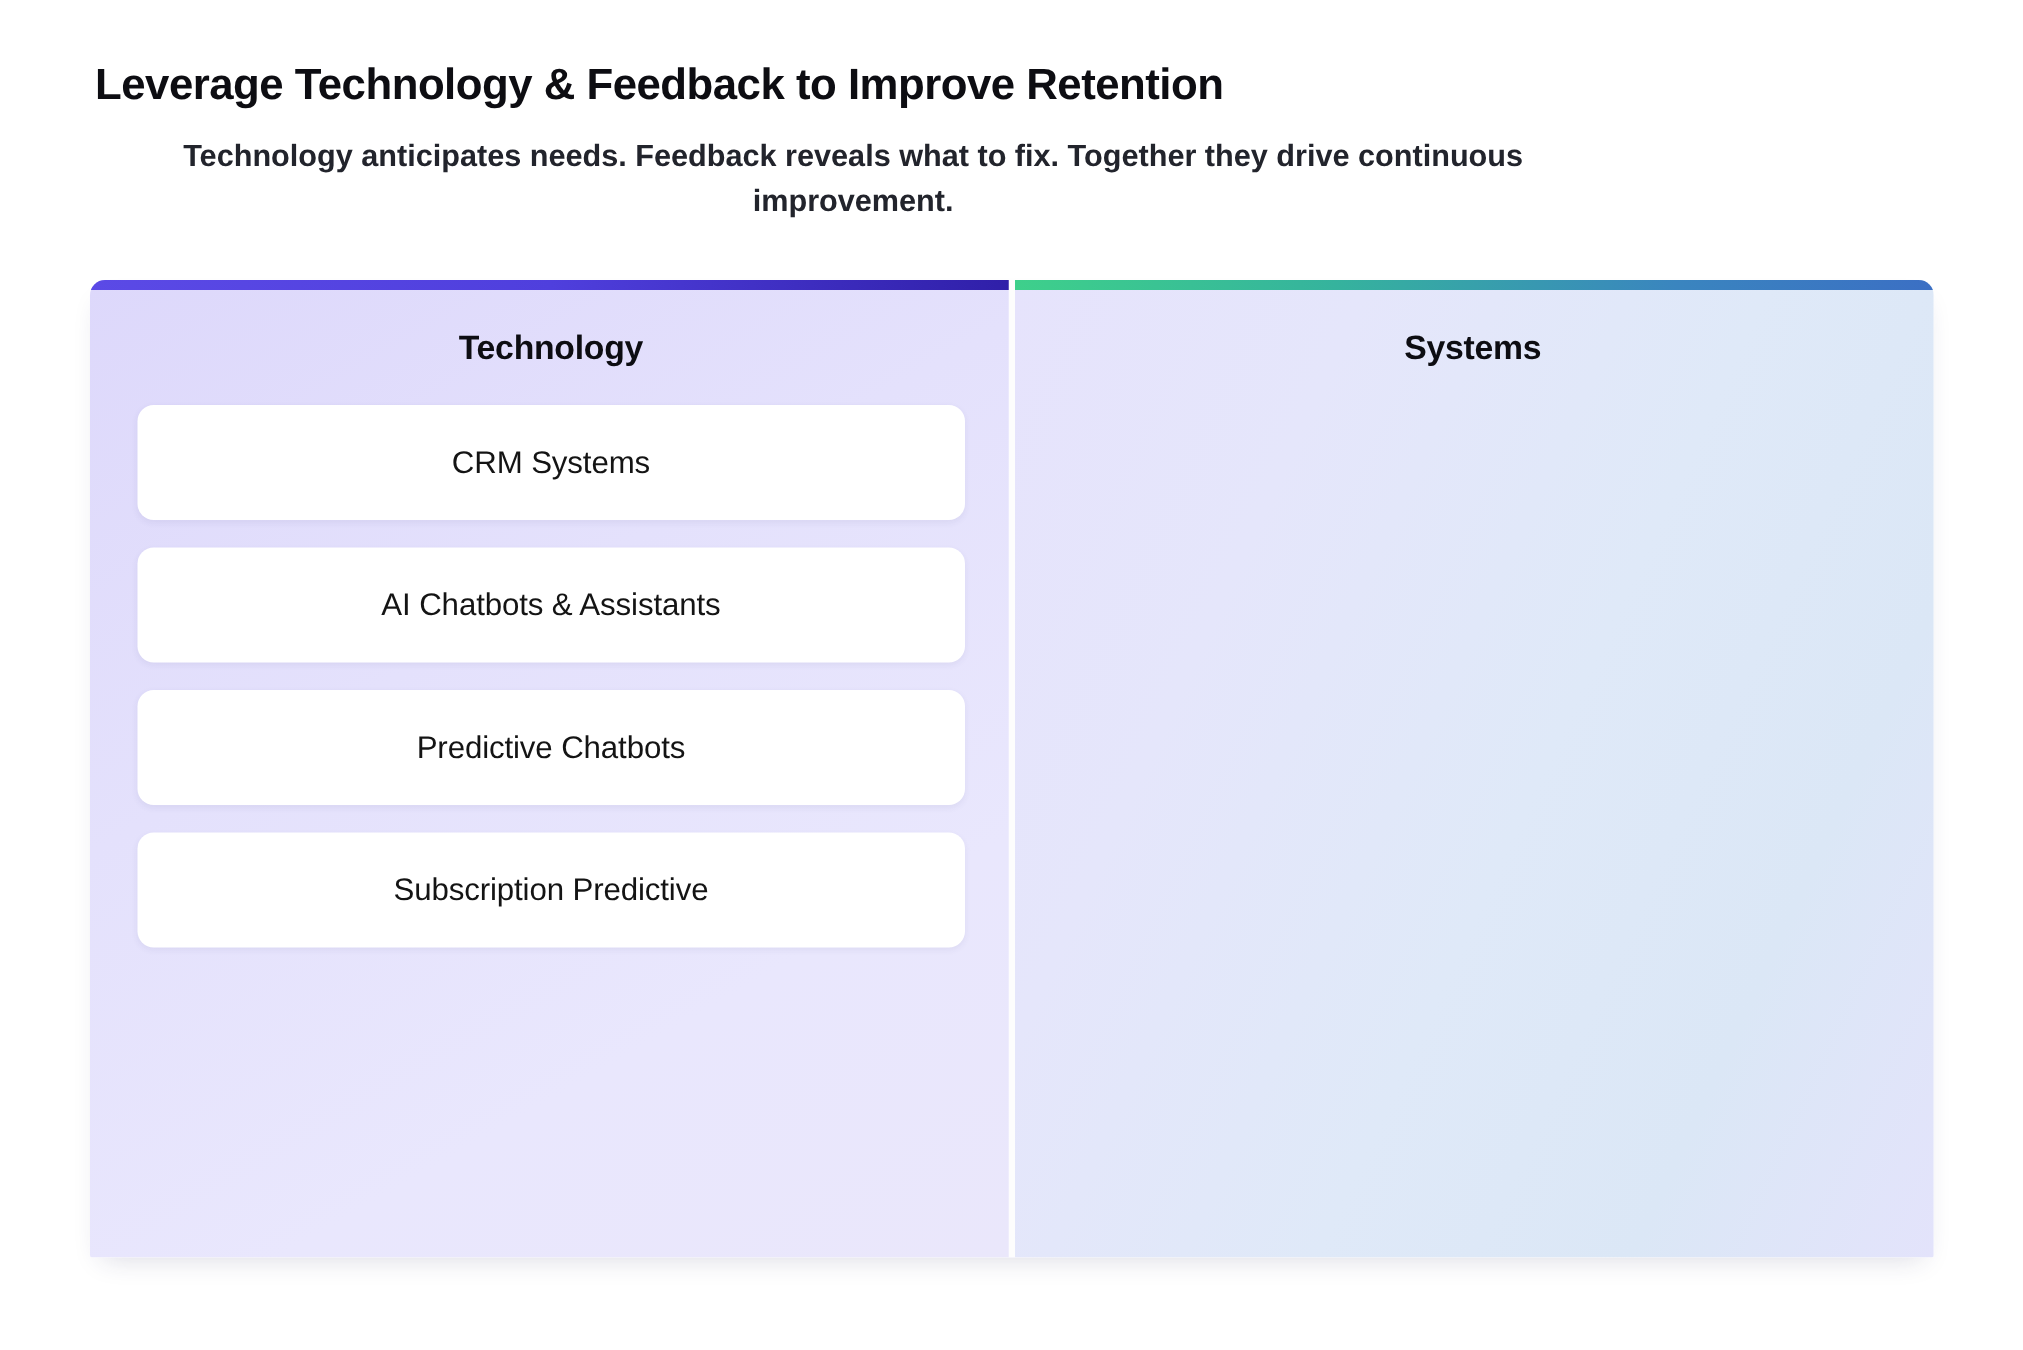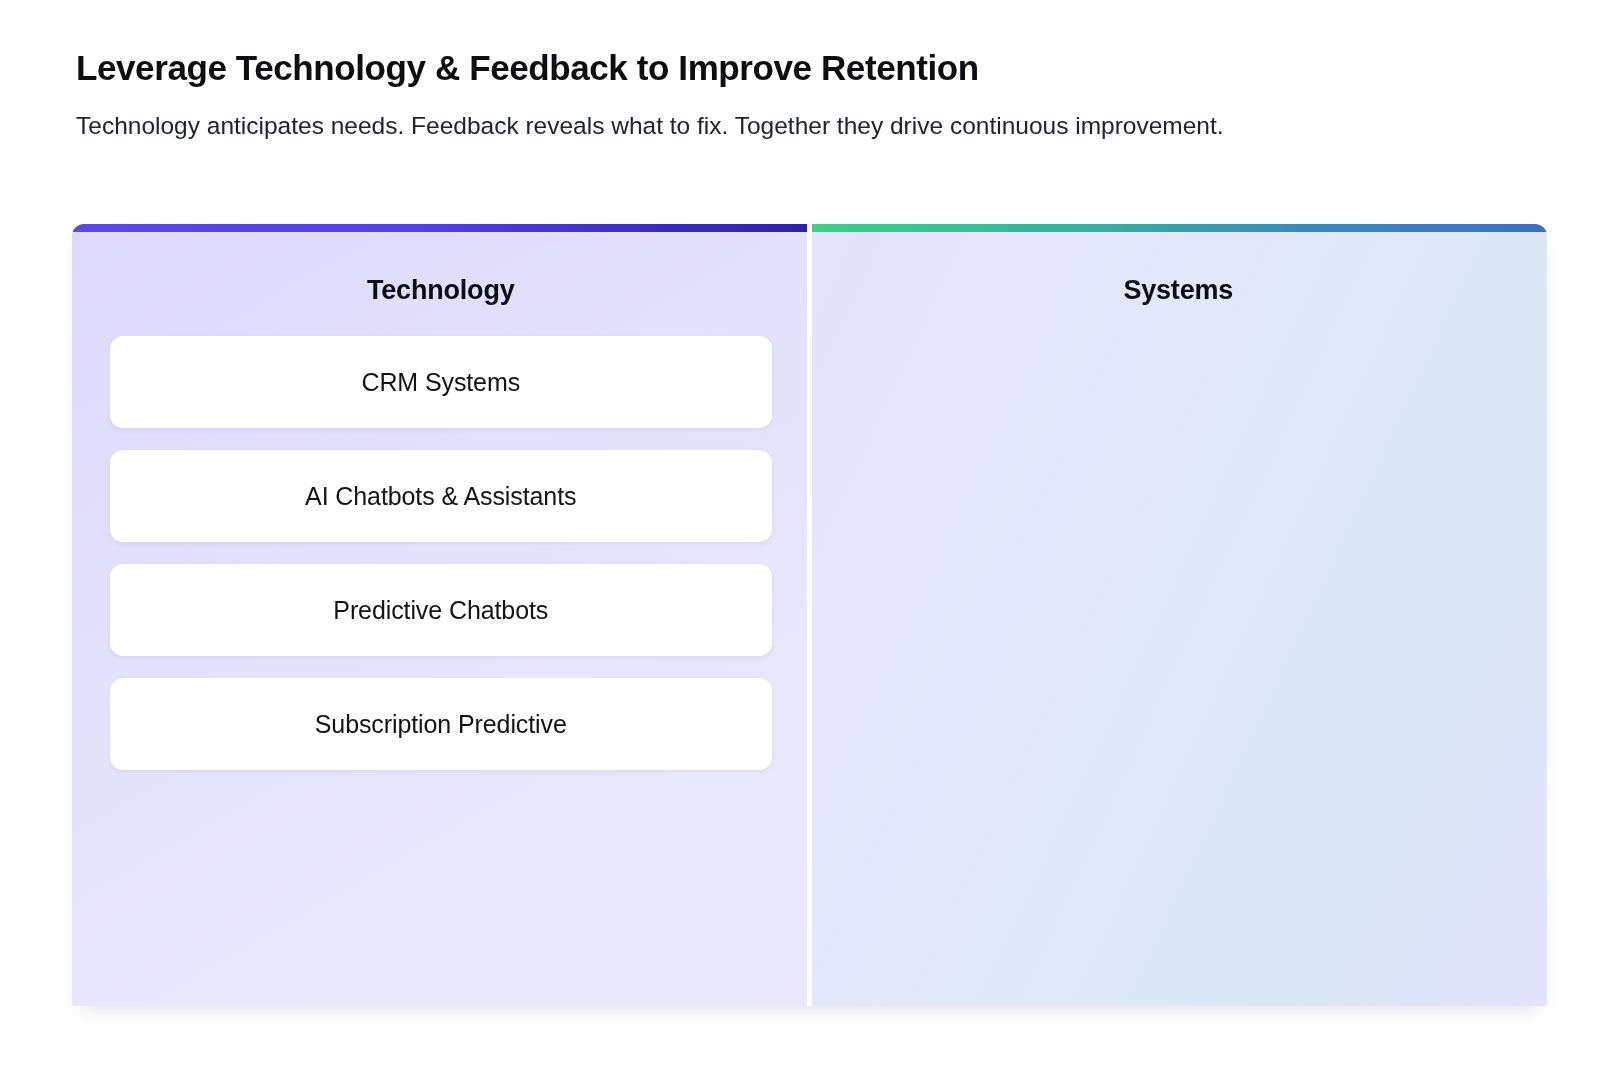--- a/index.html
+++ b/index.html
@@ -27,25 +27,26 @@
     font-size: 35px;
     font-weight: bold;
     letter-spacing: -0.4px;
     color: #0d0d12;
     margin: 0 0 20px 0;
     line-height: 1.15;
   }
 
   .page-subtitle {
     font-size: 24.5px;
-    font-weight: normal;
+    font-weight: bold;
     color: #22242c;
     line-height: 1.45;
     margin: 0;
     max-width: 1230px;
+    text-align: center;
   }
 
   
   .board {
     position: absolute;
     left: 72px;
     top: 224px;
     width: 1475px;
     height: 782px;
     display: flex;
@@ -94,21 +95,21 @@
   }
   .panel-feedback .panel-accent {
     background: linear-gradient(90deg, #3ed08b 0%, #35b39d 35%, #3a85bf 72%, #3b6fc4 100%);
   }
 
   .panel-heading {
     text-align: center;
     font-size: 27px;
     font-weight: bold;
     color: #0d0d12;
-    margin: 12px;
+    margin: 0;
     padding-top: 39px;
     letter-spacing: -0.2px;
   }
 
   .card-list {
     margin-top: 30px;
     display: flex;
     flex-direction: column;
     gap: 22px;
   }

